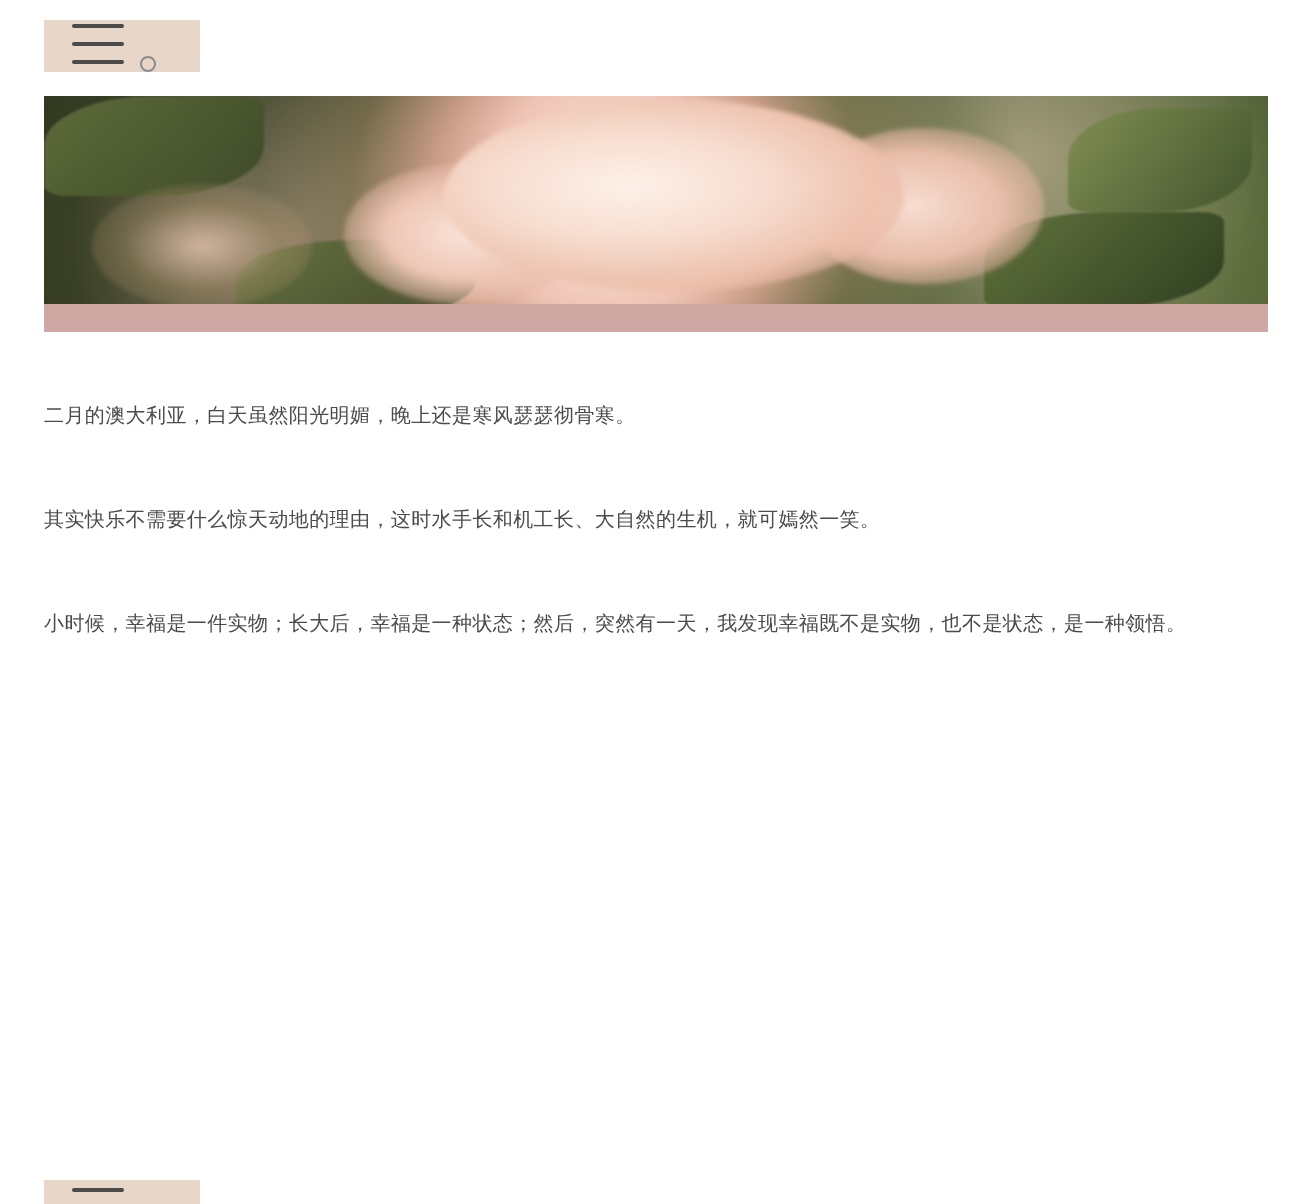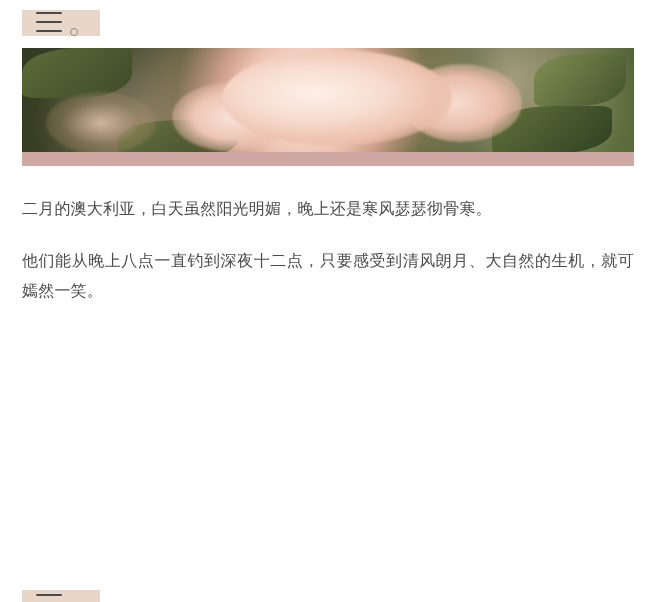--- a/index.html
+++ b/index.html
@@ -120,21 +120,21 @@
     height: 14px;
     background: #cfa8a4;
   }
 
   
   .article {
     margin: 28px 22px 0 22px;
     width: 612px;
   }
   .para {
-    font-size: 16px;
+    font-size: 10px;
     line-height: 30px;
     color: #4b4b4b;
     margin: 0 0 22px 0;
     letter-spacing: 0.2px;
     text-align: justify;
   }
 
   
   .footbar {
     position: absolute;
@@ -179,19 +179,20 @@
       <div class="hero-petal petal-d"></div>
       <div class="hero-petal petal-c"></div>
       <div class="hero-petal petal-b"></div>
       <div class="hero-petal petal-a"></div>
     </div>
     <div class="hero-band"></div>
   </div>
 
   <div class="article">
     <p class="para">二月的澳大利亚，白天虽然阳光明媚，晚上还是寒风瑟瑟彻骨寒。</p>
-    <p class="para">他们能从晚上八点一直钓到深夜十二点，只要感受到清风朗月、大自然的生机，就可嫣然一笑。</p>
+    <p class="para">其实快乐不需要什么惊天动地的理由，这时水手长和机工长、大自然的生机，就可嫣然一笑。</p>
+    <p class="para">小时候，幸福是一件实物；长大后，幸福是一种状态；然后，突然有一天，我发现幸福既不是实物，也不是状态，是一种领悟。</p>
   </div>
 
   <div class="footbar"></div>
   <div class="foot-line"></div>
 
 </div>
 
 </body></html>

